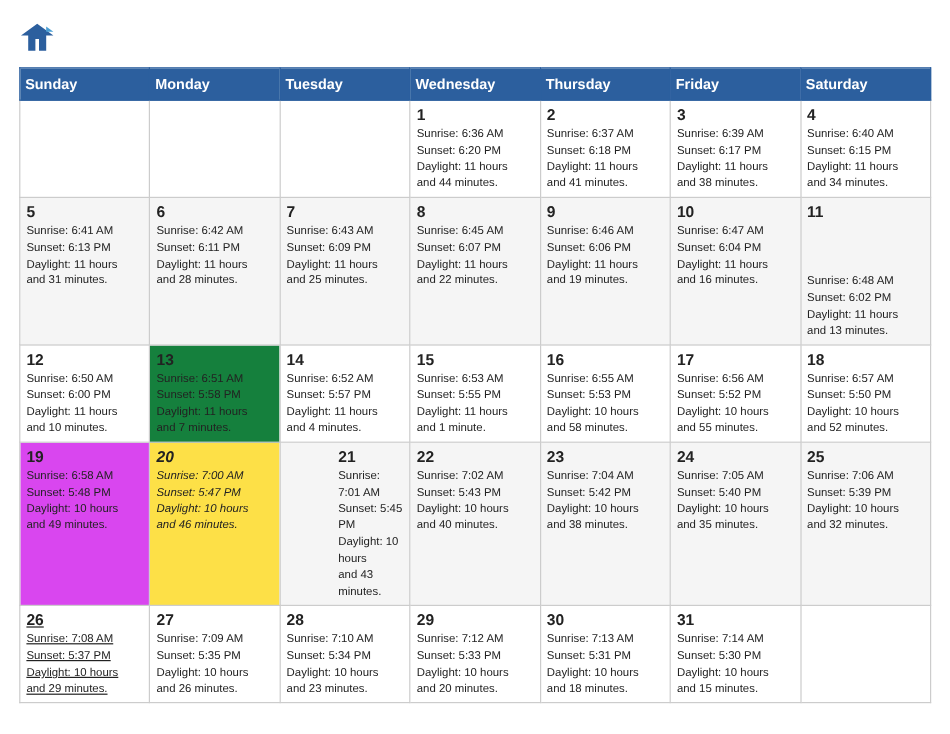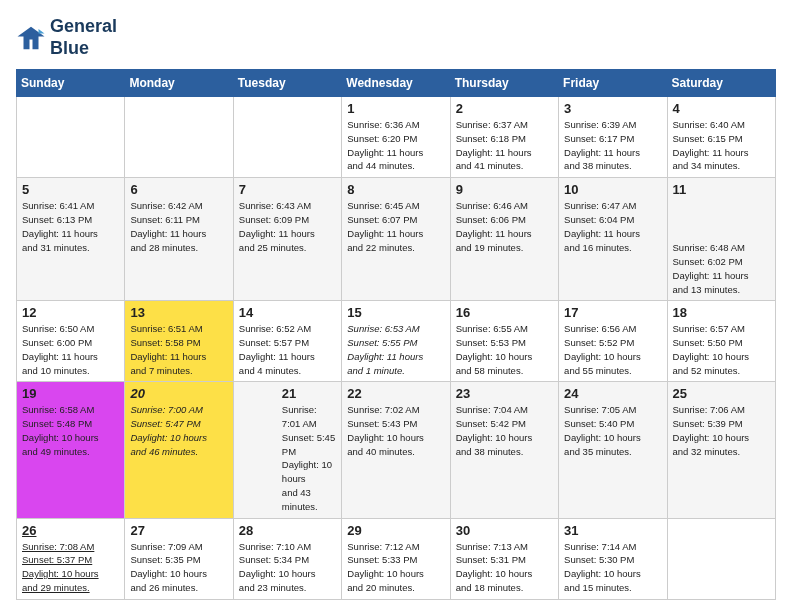--- a/index.html
+++ b/index.html
@@ -89,24 +89,20 @@
   </style>
 </head>
 <body>
 
 <div class="header">
   <div class="logo">
     <svg class="logo-bird" viewBox="0 0 40 40">
       <polygon points="20,5 38,18 30,18 30,35 22,35 22,22 18,22 18,35 10,35 10,18 2,18" fill="#2c5f9e"></polygon>
       <polygon points="30,8 38,14 30,14" fill="#4a9fd4"></polygon>
     </svg>
-    <div class="logo-text">
-      <div>General</div>
-      <div>Blue</div>
-    </div>
   </div>
   <div class="title-block">
     <div class="month-title"></div>
     <div class="location"></div>
   </div>
 </div>
 
 <table class="calendar">
   <thead>
     <tr id="weekday-row">
@@ -205,37 +201,37 @@
         </td>
       </tr>
       <tr>
         <td style="background: rgb(255, 255, 255);">
           <span class="day-number">12</span>
           <div class="day-info" style="white-space: pre-line;">Sunrise: 6:50 AM
 Sunset: 6:00 PM
 Daylight: 11 hours
 and 10 minutes.</div>
         </td>
-        <td style="background: #fde047;">
+        <td style="background: #15803d;">
           <span class="day-number">13</span>
           <div class="day-info" style="white-space: pre-line;">Sunrise: 6:51 AM
 Sunset: 5:58 PM
 Daylight: 11 hours
 and 7 minutes.</div>
         </td>
         <td style="background: rgb(255, 255, 255);">
           <span class="day-number">14</span>
           <div class="day-info" style="white-space: pre-line;">Sunrise: 6:52 AM
 Sunset: 5:57 PM
 Daylight: 11 hours
 and 4 minutes.</div>
         </td>
         <td style="background: rgb(255, 255, 255);">
           <span class="day-number">15</span>
-          <div class="day-info" style="white-space: pre-line; font-style: italic;">Sunrise: 6:53 AM
+          <div class="day-info" style="white-space: pre-line;">Sunrise: 6:53 AM
 Sunset: 5:55 PM
 Daylight: 11 hours
 and 1 minute.</div>
         </td>
         <td style="background: rgb(255, 255, 255);">
           <span class="day-number">16</span>
           <div class="day-info" style="white-space: pre-line;">Sunrise: 6:55 AM
 Sunset: 5:53 PM
 Daylight: 10 hours
 and 58 minutes.</div>

